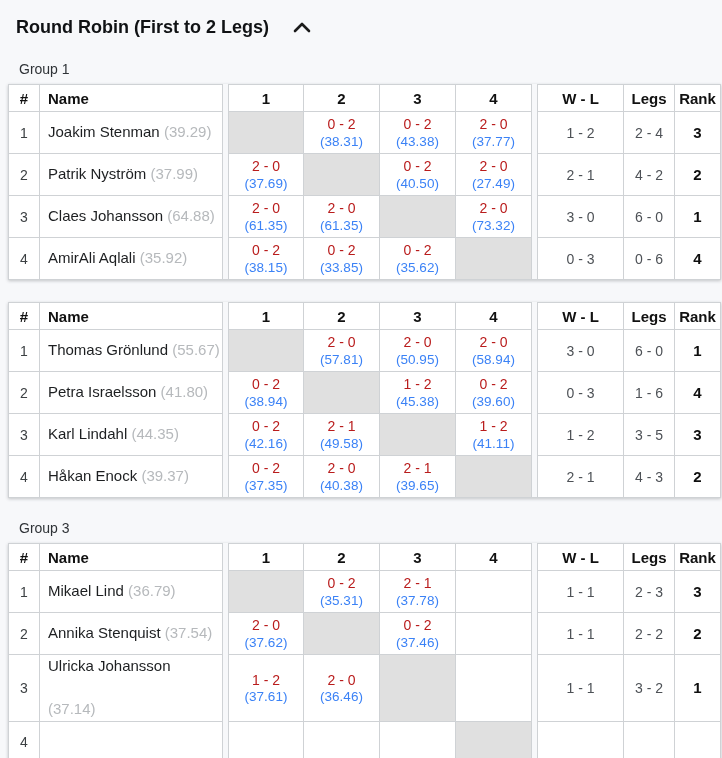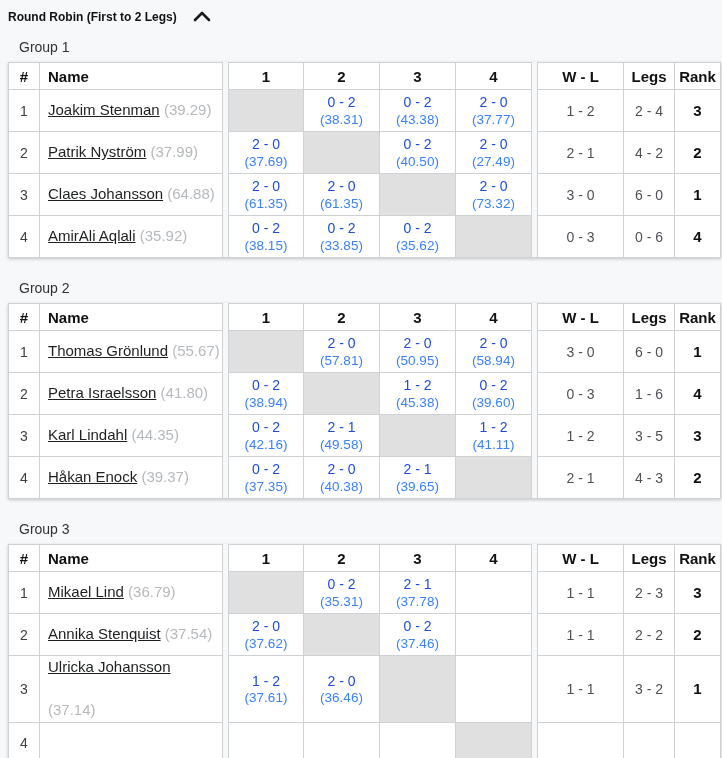--- a/index.html
+++ b/index.html
@@ -6,21 +6,21 @@
   html, body { margin: 0; padding: 0; }
   body {
     width: 722px; height: 758px; overflow: hidden;
     background: #f7f8fa;
     font-family: "Liberation Sans", sans-serif;
     color: #222;
   }
   .page { padding: 6px 0 14px 8px; }
 
   .title-row { display: flex; align-items: center; margin: 3px 0 15px 0; }
-  .page-title { font-size: 12px; font-weight: 700; color: #101214; margin: 0; }
+  .page-title { font-size: 18px; font-weight: 700; color: #101214; margin: 8px; }
   .chevron-btn {
     background: none; border: none; padding: 2px 4px; margin-left: 12px;
     cursor: pointer; display: inline-flex; align-items: center;
   }
 
   .group { margin-bottom: 22px; }
   .group:last-child { margin-bottom: 0; }
   .group-label { font-size: 14px; color: #2f3337; margin: 0 0 7px 11px; }
 
   table.results {
@@ -37,27 +37,27 @@
   .sec-l { border-left: 1px solid #cfd2d5; }
   th.spacer, td.spacer { background: transparent; border: none; padding: 0; }
   tbody tr:last-child td.spacer { border-bottom: 1px solid #cfd2d5; }
 
   thead th.c { height: 28px; font-size: 15px; font-weight: 700; color: #111; text-align: center; }
   thead th.name-h { text-align: left; padding-left: 8px; margin-top: 44px; }
   tbody td { height: 42px; vertical-align: middle; }
 
   td.num { text-align: center; font-size: 14px; color: #3c4043; }
   td.name { text-align: left; padding: 2px 0 2px 8px; font-size: 15px; line-height: 1.25; color: #1d1f21; }
-  .pname { white-space: nowrap; text-decoration: underline; }
+  .pname { white-space: nowrap; }
   .rating { color: #b6b9bc; white-space: nowrap; }
   tr.wrap-rating .rating { display: block; margin-top: 24px; }
 
   td.match { text-align: center; padding: 2px 0; }
   td.self-cell { background: #e0e0e0; }
-  .score { font-size: 14px; color: #1d4ed8; line-height: 1.3; }
+  .score { font-size: 14px; color: #b91c1c; line-height: 1.3; }
   .avg { font-size: 13.5px; color: #3b82f6; line-height: 1.2; }
 
   td.wl, td.legs { text-align: center; font-size: 14px; color: #4d5156; }
   td.rank { text-align: center; font-size: 15px; font-weight: 700; color: #0e0e0e; }
 </style>
 </head>
 <body>
 
 <div class="page">
   <div class="title-row">
@@ -186,21 +186,20 @@
               <td class="c match self-cell"></td>
               <td class="spacer"></td>
               <td class="c sec-l wl">0 - 3</td>
               <td class="c legs">0 - 6</td>
               <td class="c rank">4</td>
             </tr>
           </tbody>
         </table>
       </div>
       <div class="group">
-        <div class="group-label">Group 2</div>
         <table class="results">
           <colgroup>
             <col style="width: 32px;">
             <col style="width: 183px;">
             <col style="width: 5px;">
             <col style="width: 76px;">
             <col style="width: 76px;">
             <col style="width: 76px;">
             <col style="width: 76px;">
             <col style="width: 5px;">

